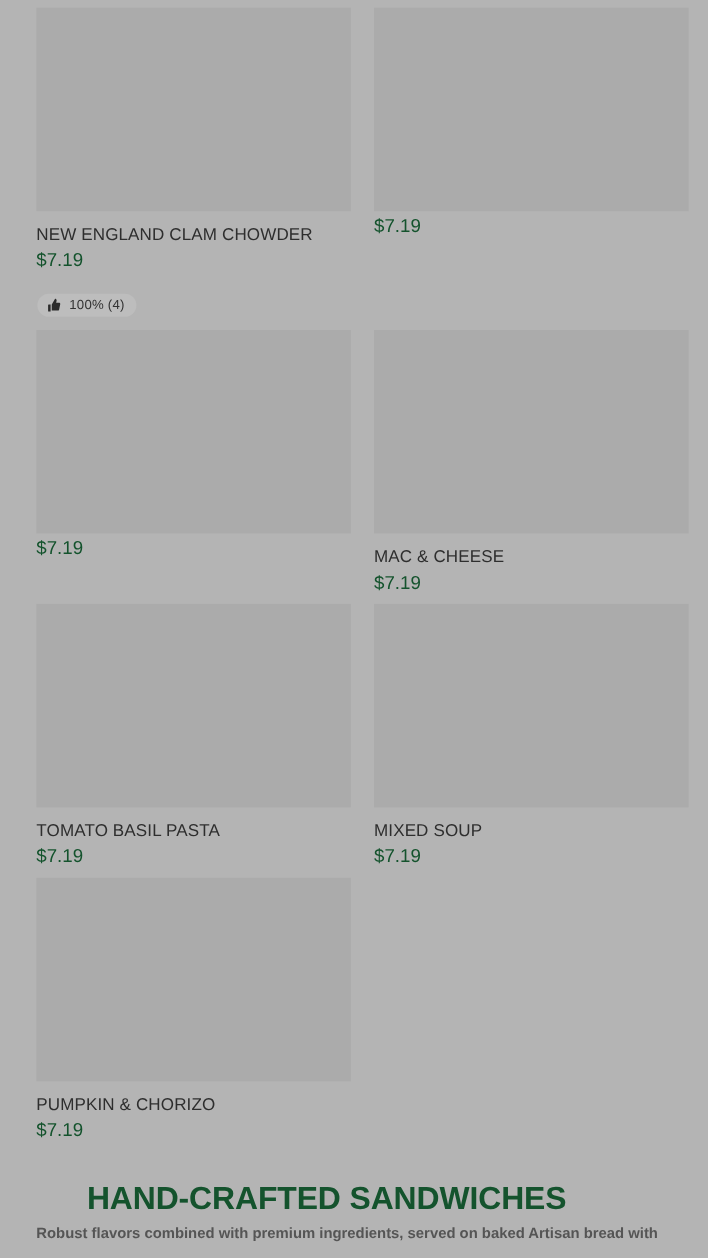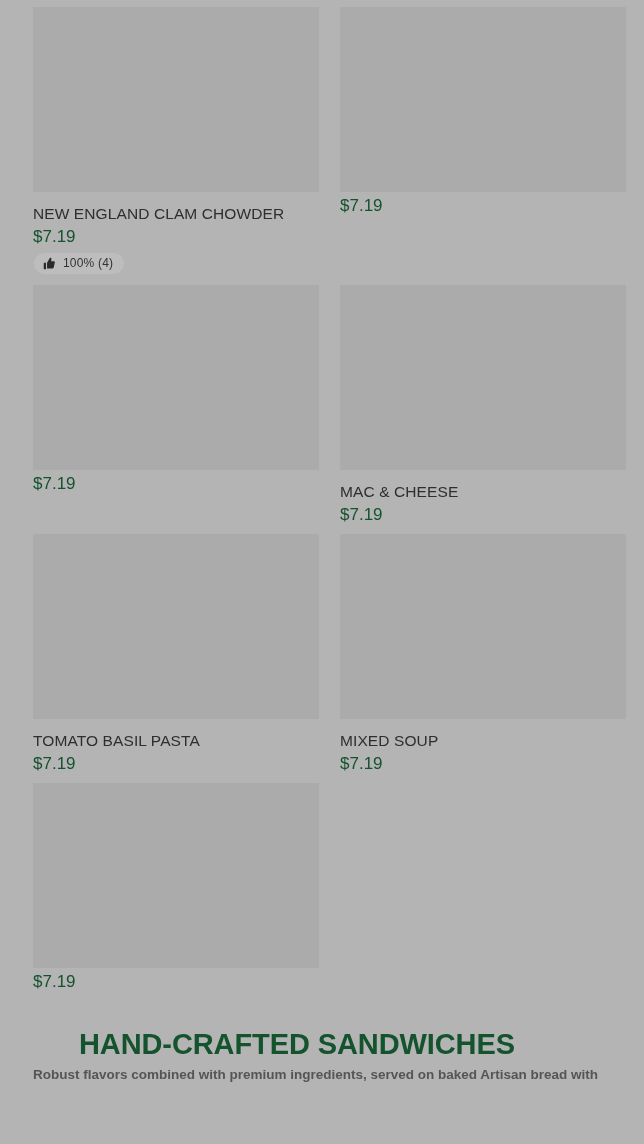--- a/index.html
+++ b/index.html
@@ -63,21 +63,21 @@
     margin-top: 5px;
   }
 
   
   .card-rating {
     display: inline-flex;
     gap: 7px;
     background: #bdbdbd;
     border-radius: 11px;
     padding: 4px 11px 4px 9px;
-    margin-top: 8px;
+    margin-top: 22px;
     margin-left: 1px;
   }
 
   .thumb-icon {
     display: inline-block;
     width: 13px;
     height: 13px;
     color: #2b2b2b;
     flex: none;
   }
@@ -161,20 +161,21 @@
     </div>
 
     <div class="menu-card">
       <div class="card-image"></div>
       <div class="card-title">MIXED SOUP</div>
       <div class="card-price">$7.19</div>
     </div>
 
     <div class="menu-card">
       <div class="card-image"></div>
+      <div class="card-title">PUMPKIN &amp; CHORIZO</div>
       <div class="card-price">$7.19</div>
     </div>
 
   </div>
 
   <div class="section-block">
     <div class="section-heading">HAND-CRAFTED SANDWICHES</div>
     <div class="section-description">Robust flavors combined with premium ingredients, served on baked Artisan bread with</div>
   </div>
 

